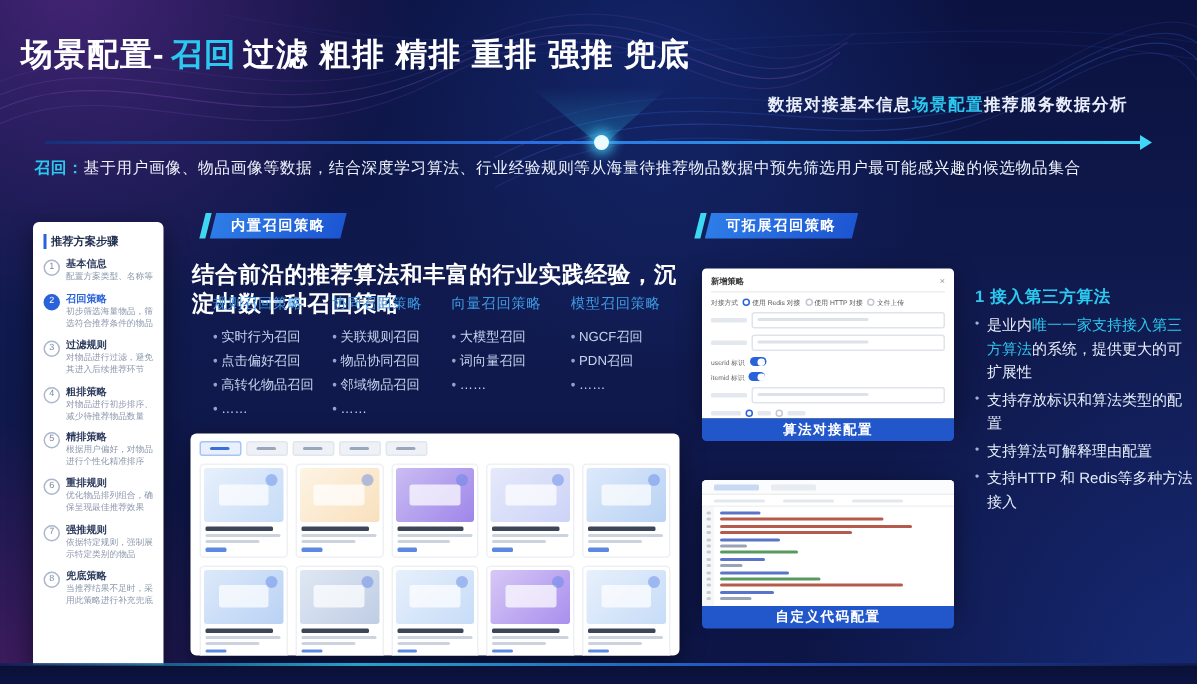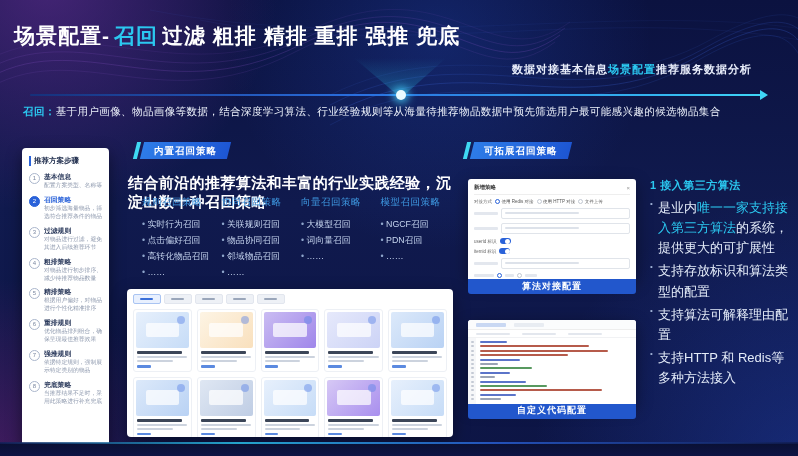--- a/index.html
+++ b/index.html
@@ -97,44 +97,44 @@
   .radio{width:5px;height:5px;border-radius:50%;border:1px solid #c2c8d2;box-sizing:border-box;background:#fff;}
   .radio.on{border:1.5px solid #2a62d9;}
   .d-input{flex:1;height:9px;border:1px solid #e0e4ea;border-radius:2px;position:relative;}
   .d-input::after{content:"";position:absolute;left:3px;top:3px;height:2px;width:58%;background:#dde2ea;border-radius:1px;}
   .toggle{width:11px;height:6px;border-radius:3px;background:#2a62d9;position:relative;}
   .toggle::after{content:"";position:absolute;right:.5px;top:.5px;width:5px;height:5px;border-radius:50%;background:#fff;}
   .bar{height:2.5px;background:#e3e7ee;border-radius:1px;}
   .btn-blue{position:absolute;left:468px;width:168px;height:15px;background:#2257cc;color:#fff;font-size:9px;font-weight:bold;
     text-align:center;line-height:15px;border-radius:0 0 3px 3px;letter-spacing:1px;cursor:pointer;}
   .btn-algo{top:279px;}
-  .btn-code{top:404px;font-family:Liberation Mono, monospace;}
+  .btn-code{top:404px;}
   
   .codewin{position:absolute;left:468px;top:320px;width:168px;height:84px;background:#fff;border-radius:3px 3px 0 0;
     overflow:hidden;box-shadow:0 5px 16px rgba(0,0,0,.4);}
   .code-top{height:9px;background:#fbfcfd;border-bottom:1px solid #eee;display:flex;gap:8px;align-items:center;padding:0 8px;}
   .chip{width:30px;height:4px;background:#e8ecf2;border-radius:1px;}
   .chip.b{background:#c9d8f3;}
   .code-sub{height:7px;border-bottom:1px solid #f1f2f4;display:flex;gap:12px;align-items:center;padding:0 8px;}
   .code-sub .bar{width:34px;height:2px;}
   .code-body{display:flex;height:66px;}
   .gutter{width:8px;background:#f6f7f9;padding-top:3px;}
   .gutter i{display:block;width:3px;height:2px;background:#c4cad4;border-radius:1px;margin:0 auto 2.4px;}
   .clines{flex:1;padding:3px 4px;}
   .cl{height:2px;border-radius:1px;margin-bottom:2.4px;background:#5b74c9;}
   .cl.r{background:#b65b4b;}
   .cl.g{background:#58995f;}
   .cl.gr{background:#9aa3b5;}
   
   .sec{position:absolute;left:650px;width:146px;}
-  .sec1{top:178px;}
+  .sec1{top:190px;}
   .sec2{top:322px;}
   .sec-h{font-size:11px;font-weight:bold;color:#2bc8f0;margin-bottom:5px;letter-spacing:.5px;}
   .sec ul{list-style:none;margin:0;padding:0;}
-  .sec li{position:relative;padding-left:8px;font-size:13px;color:#e4ecf9;line-height:1.55;margin-bottom:3px;}
+  .sec li{position:relative;padding-left:8px;font-size:10px;color:#e4ecf9;line-height:1.55;margin-bottom:3px;}
   .sec li::before{content:"•";position:absolute;left:0;top:0;color:#9fb2d6;font-size:8px;}
   .hl-cyan{color:#2bc8f0;}
   
   .bottom-band{position:absolute;left:0;right:0;bottom:0;height:13px;
     background:linear-gradient(180deg,#0a1034,#0d1444);}
   .bottom-band::before{content:"";position:absolute;left:0;right:0;top:-1px;height:1.5px;
     background:linear-gradient(90deg,#131f58,#2bc8f0 30%,#2a62d9 62%,#101c50);opacity:.8;}
 </style>
 </head>
 <body>

